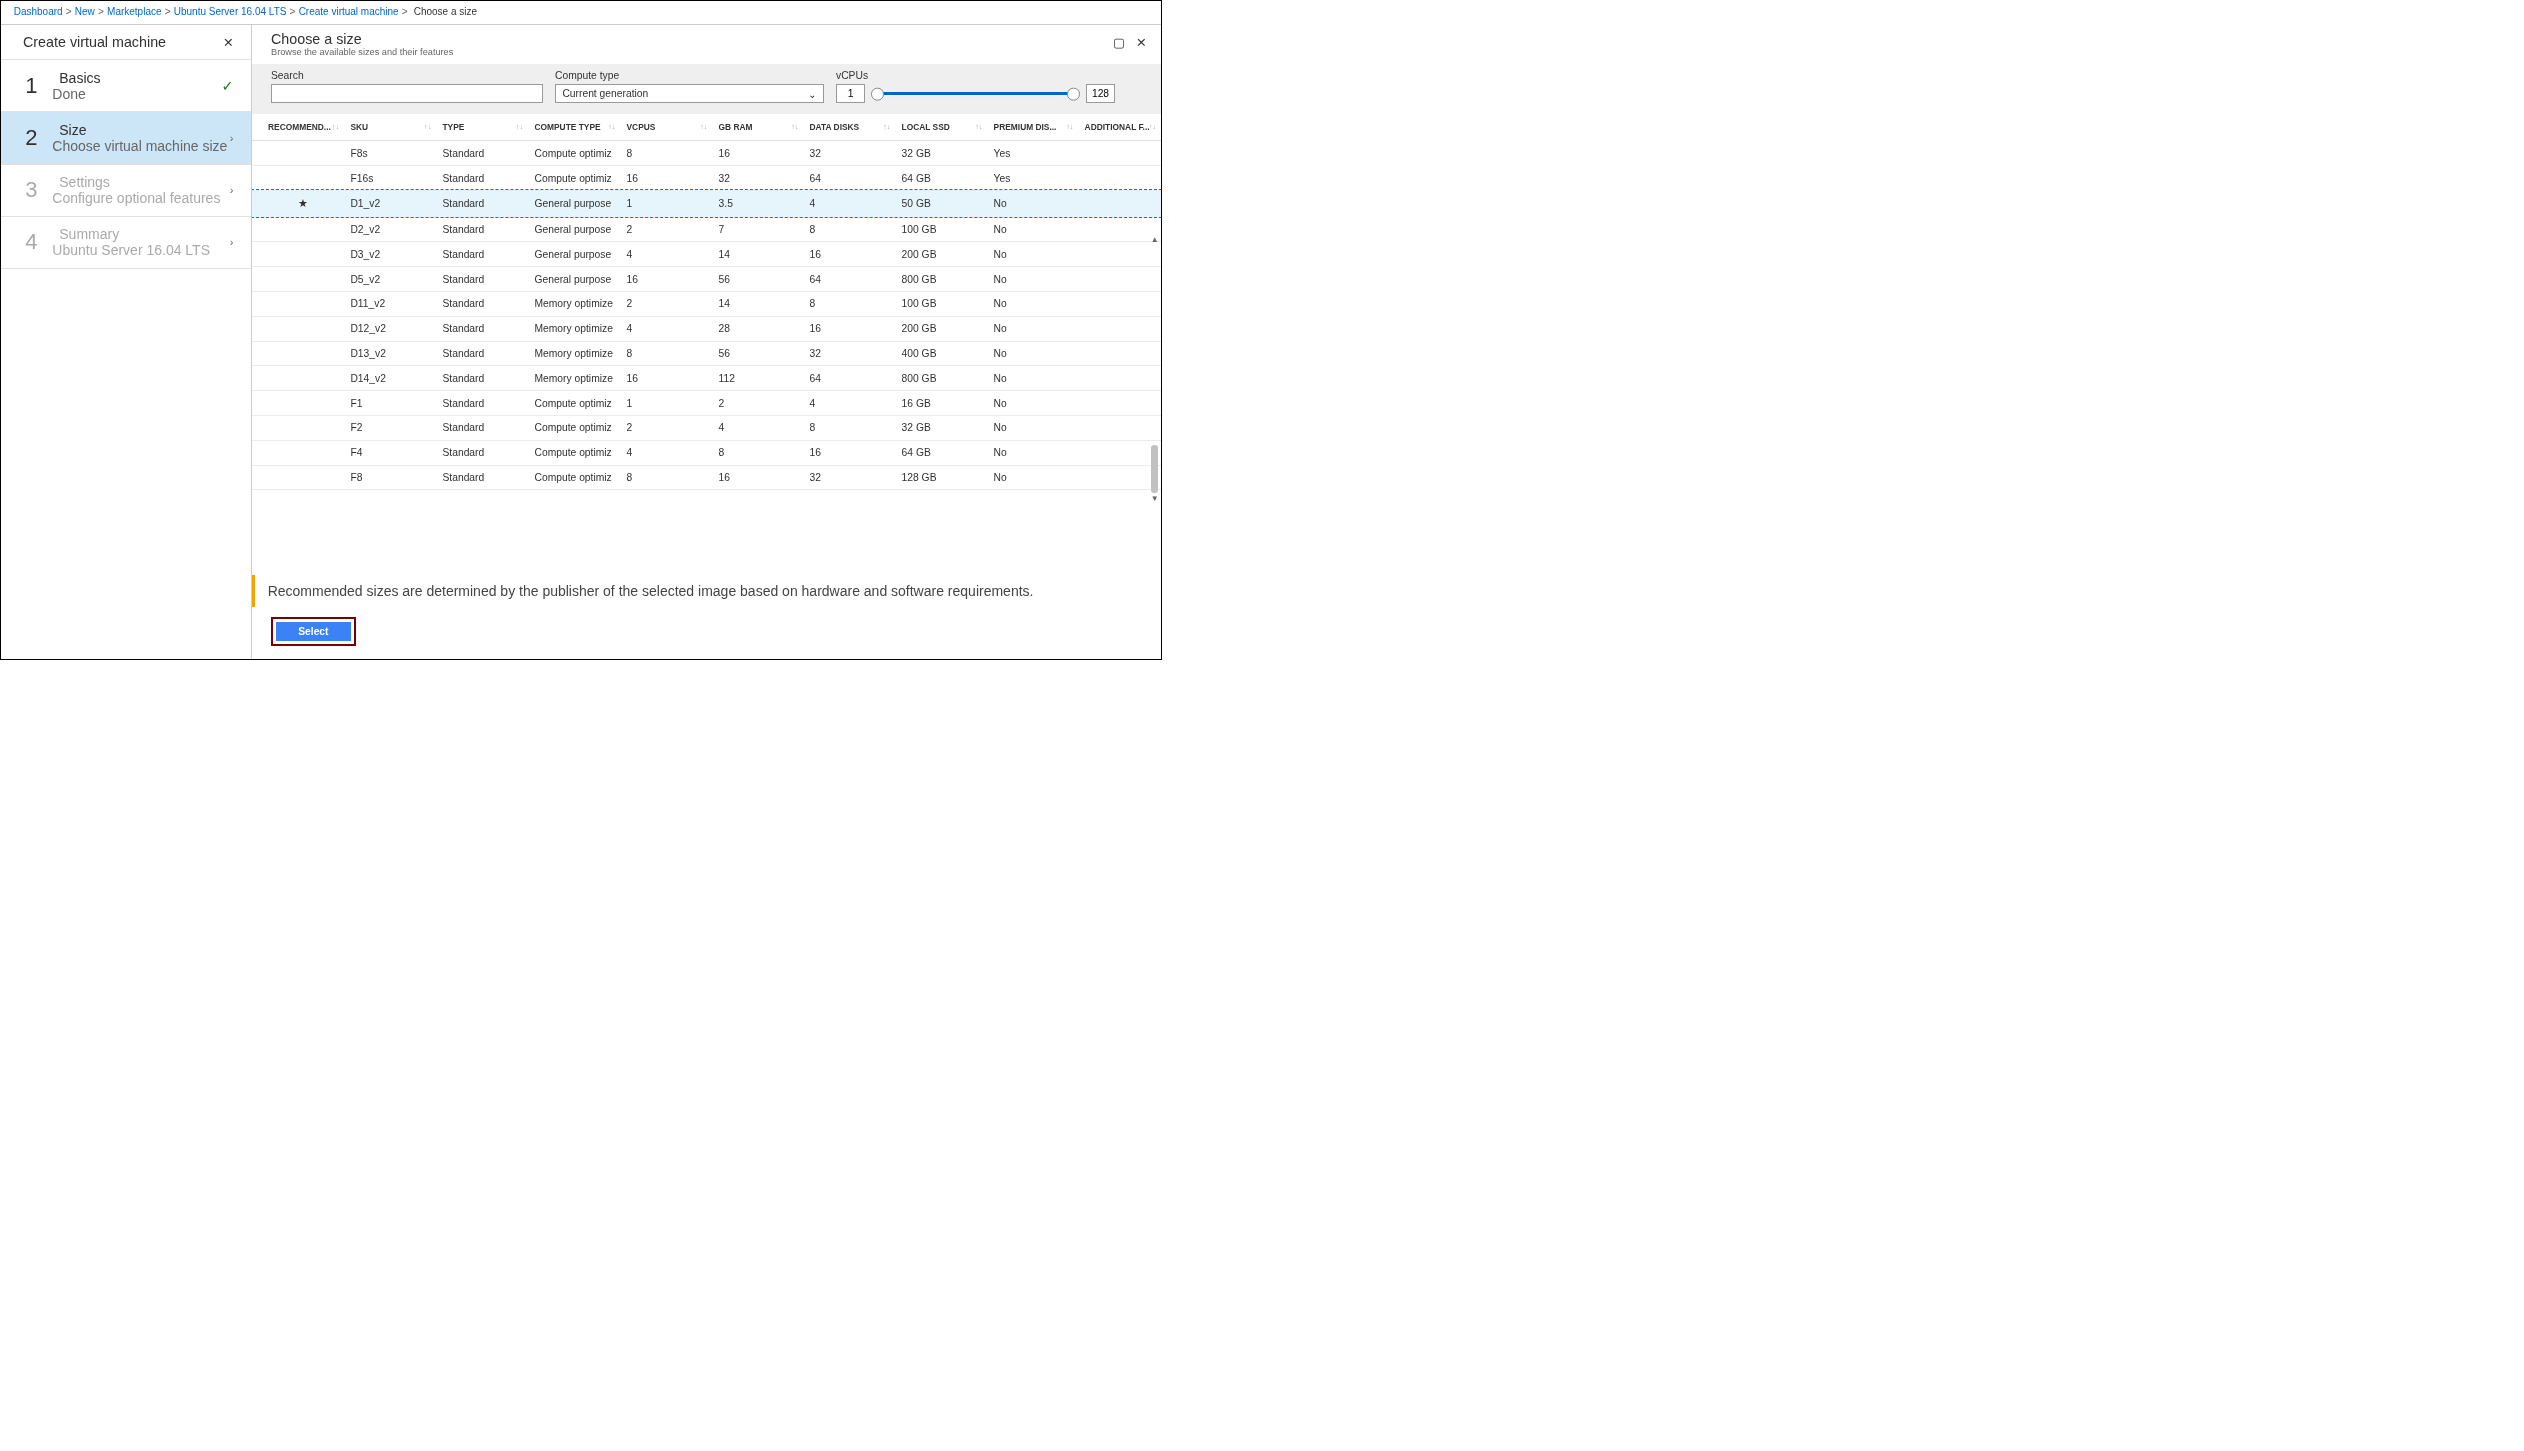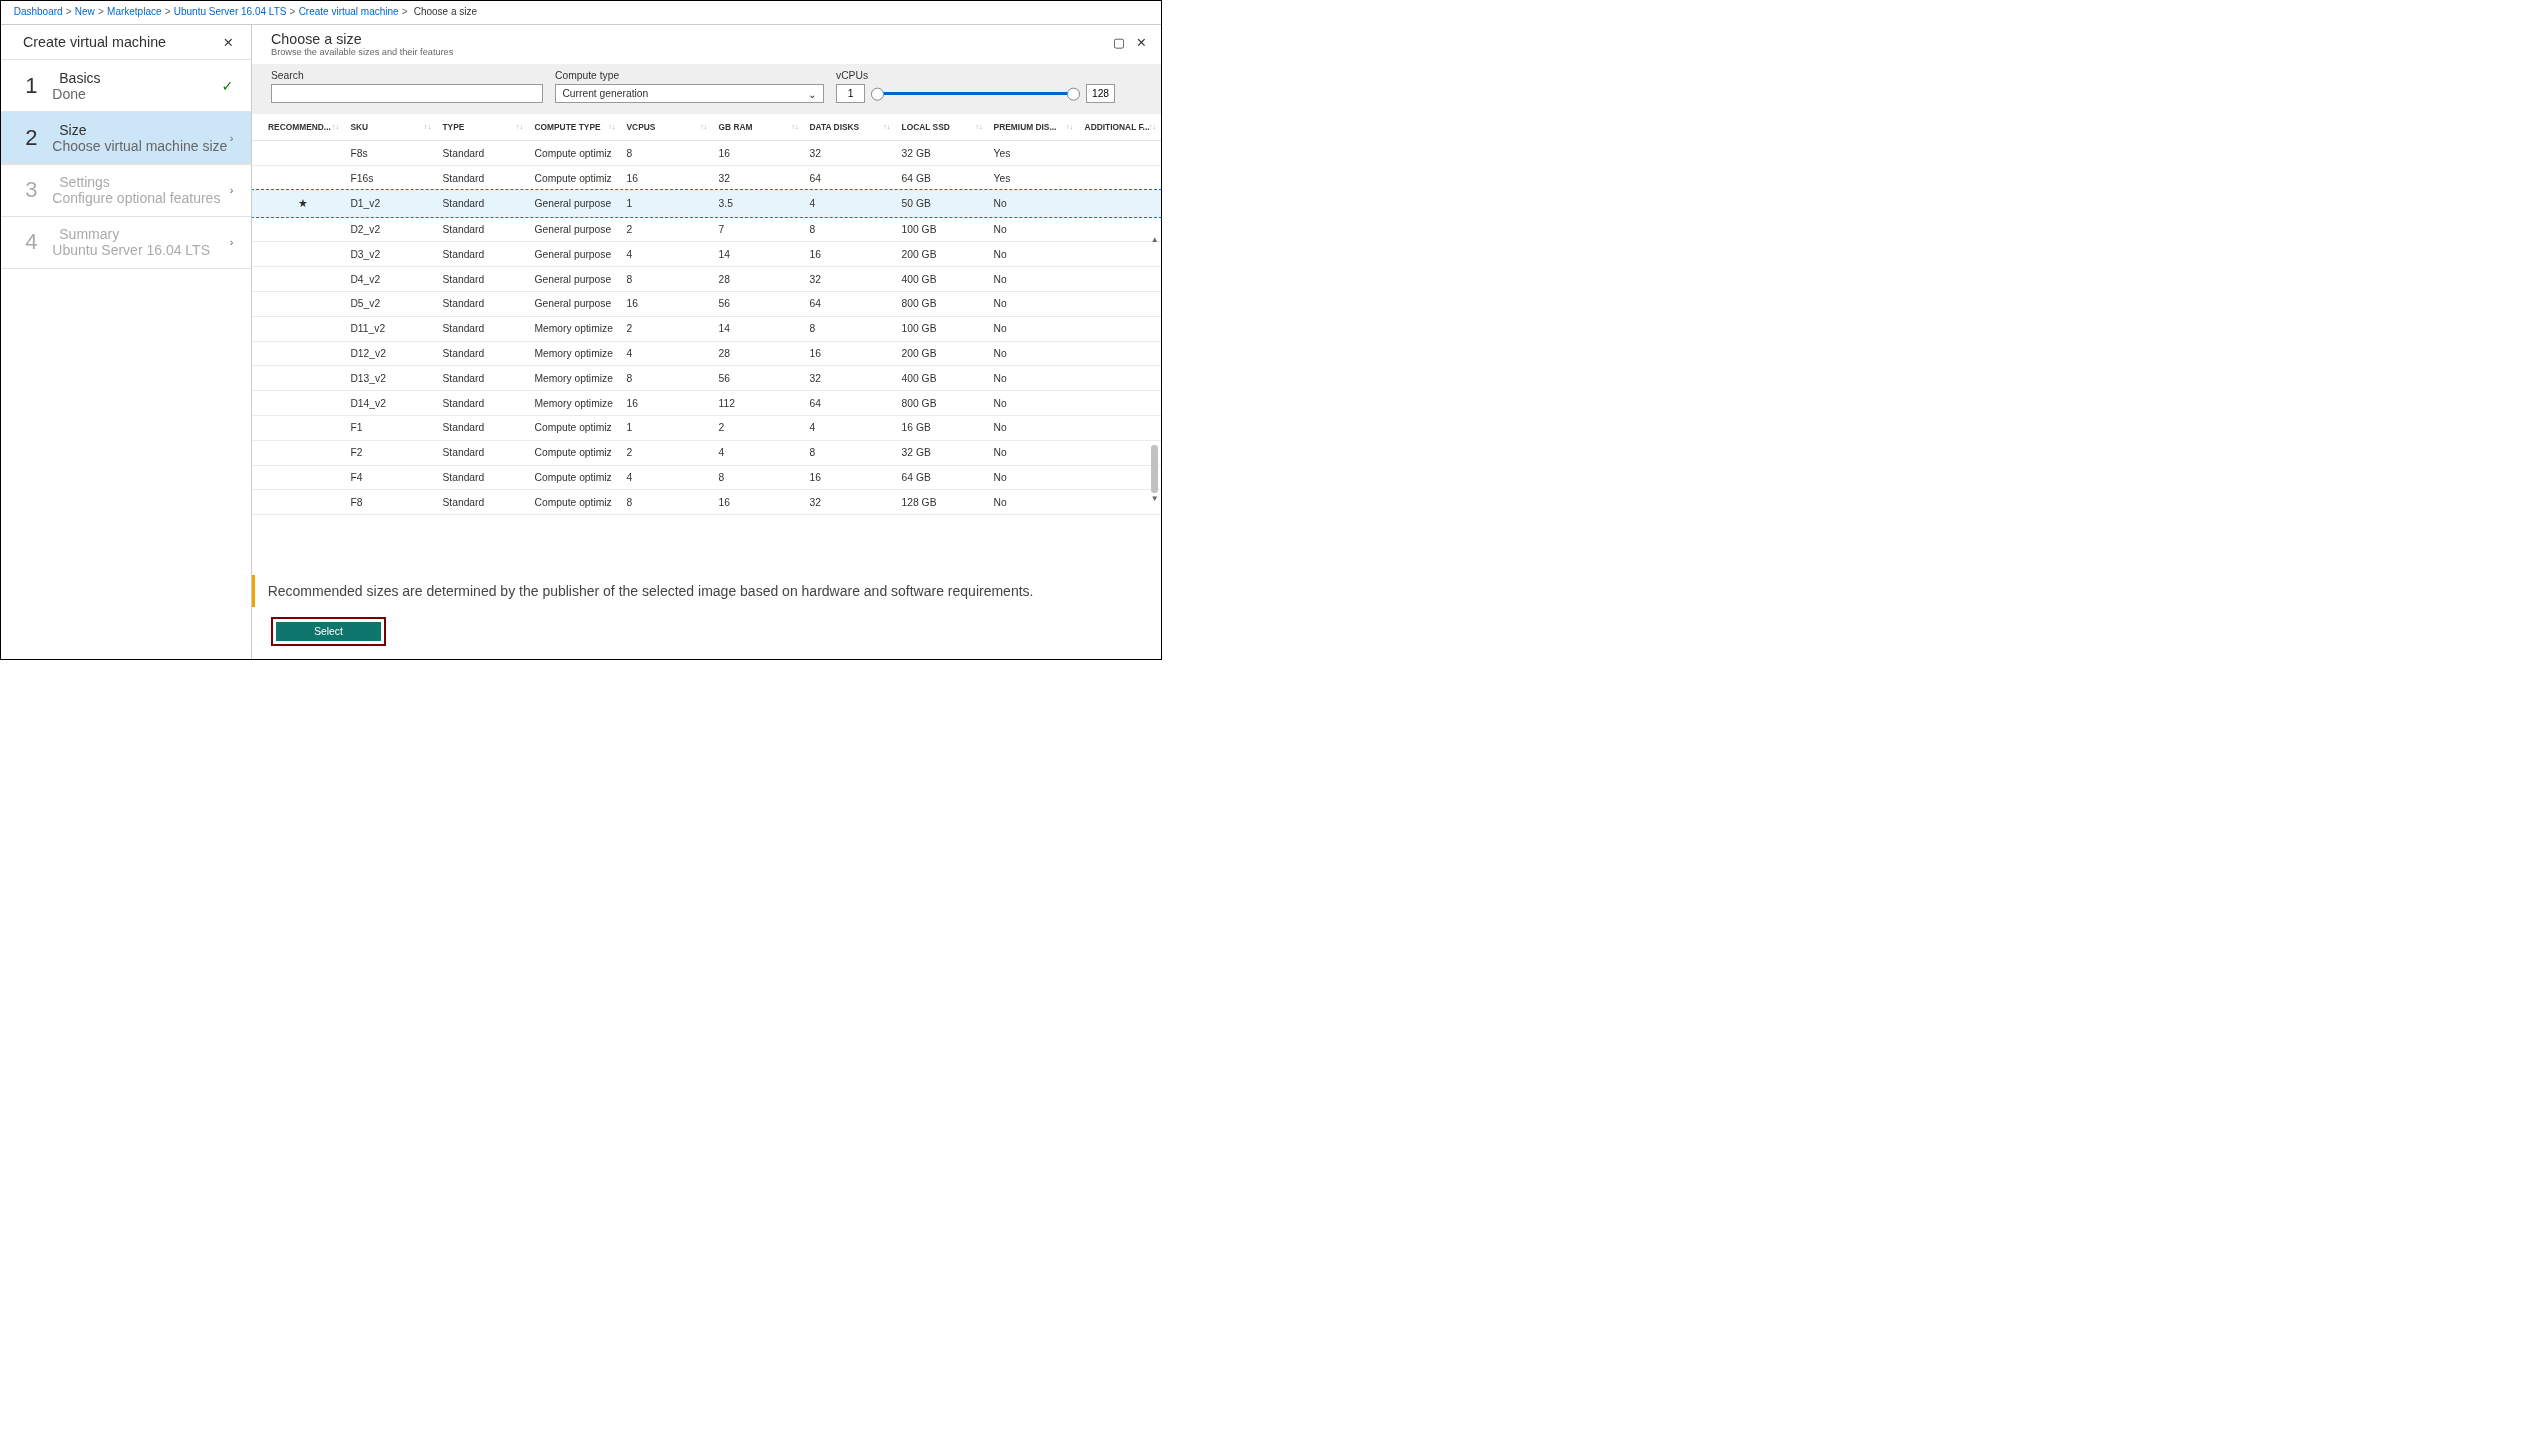--- a/index.html
+++ b/index.html
@@ -60,21 +60,21 @@
 th .sort { color: #aaa; font-size: 7.2px; position: absolute; right: 4.8px; top: 8px; }
 td { font-size: 10.3px; padding: 6.4px 6.4px; border-bottom: 0.8px solid #ebebeb; white-space: nowrap; overflow: hidden; text-overflow: ellipsis; }
 tr.selected td { background: #e6f4fb; }
 tr.selected { outline: 0.8px dashed #0078d4; outline-offset: -0.8px; }
 .star { font-size: 11px; }
 
 .info-bar { border-left: 3.2px solid #f0a500; padding: 8px 12.7px; font-size: 14px; color: #444; background: #fff; }
 
 .footer { padding: 9.5px 19px 12.7px 19px; }
 .select-btn-wrap { display: inline-block; border: 2.4px solid #7a0000; padding: 3.2px; }
-.select-btn { background: #0f766e; color: #fff; border: none; padding: 4px 38px; font-size: 10.3px; font-weight: 400; cursor: pointer; }
+.select-btn { background: #3b82f6; color: #fff; border: none; padding: 4px 22px; font-size: 10.3px; font-weight: 700; cursor: pointer; }
 
 .col-rec { width: 89px; padding-left: 16px !important; }
 .col-sku { width: 89px; }
 .col-type { width: 89px; }
 .col-ct { width: 89px; }
 .col-vcpus { width: 89px; }
 .col-ram { width: 88px; }
 .col-dd { width: 89px; margin-top: 8px; }
 .col-ssd { width: 89px; }
 .col-prem { width: 88px; }
@@ -247,32 +247,20 @@
                 <td class="col-ct">General purpose</td>
                 <td class="col-vcpus">4</td>
                 <td class="col-ram">14</td>
                 <td class="col-dd">16</td>
                 <td class="col-ssd">200 GB</td>
                 <td class="col-prem">No</td>
                 <td class="col-add"></td>
               </tr>
               <tr>
                 <td class="col-rec"></td>
-                <td class="col-sku">D4_v2</td>
-                <td class="col-type">Standard</td>
-                <td class="col-ct">General purpose</td>
-                <td class="col-vcpus">8</td>
-                <td class="col-ram">28</td>
-                <td class="col-dd">32</td>
-                <td class="col-ssd">400 GB</td>
-                <td class="col-prem">No</td>
-                <td class="col-add"></td>
-              </tr>
-              <tr>
-                <td class="col-rec"></td>
                 <td class="col-sku">D5_v2</td>
                 <td class="col-type">Standard</td>
                 <td class="col-ct">General purpose</td>
                 <td class="col-vcpus">16</td>
                 <td class="col-ram">56</td>
                 <td class="col-dd">64</td>
                 <td class="col-ssd">800 GB</td>
                 <td class="col-prem">No</td>
                 <td class="col-add"></td>
               </tr>

